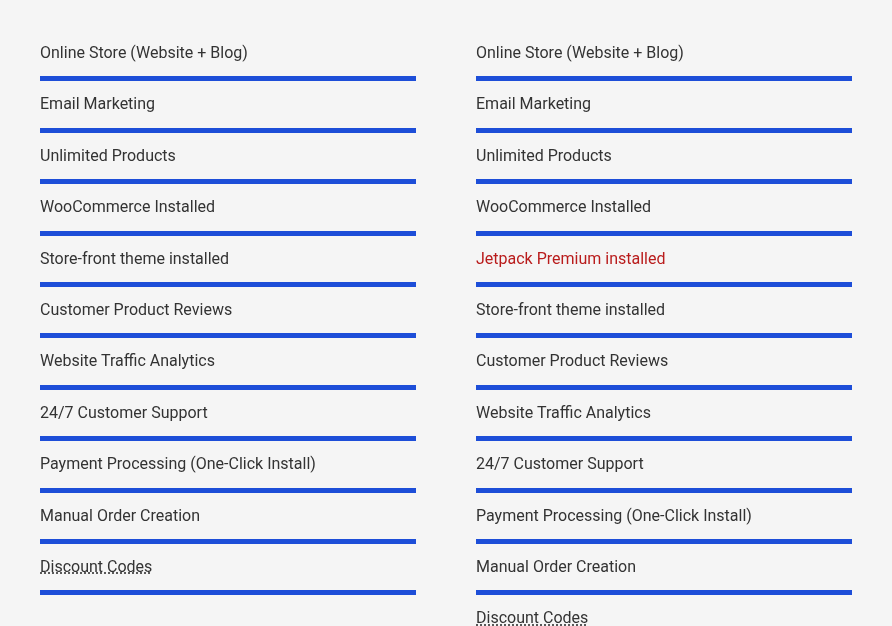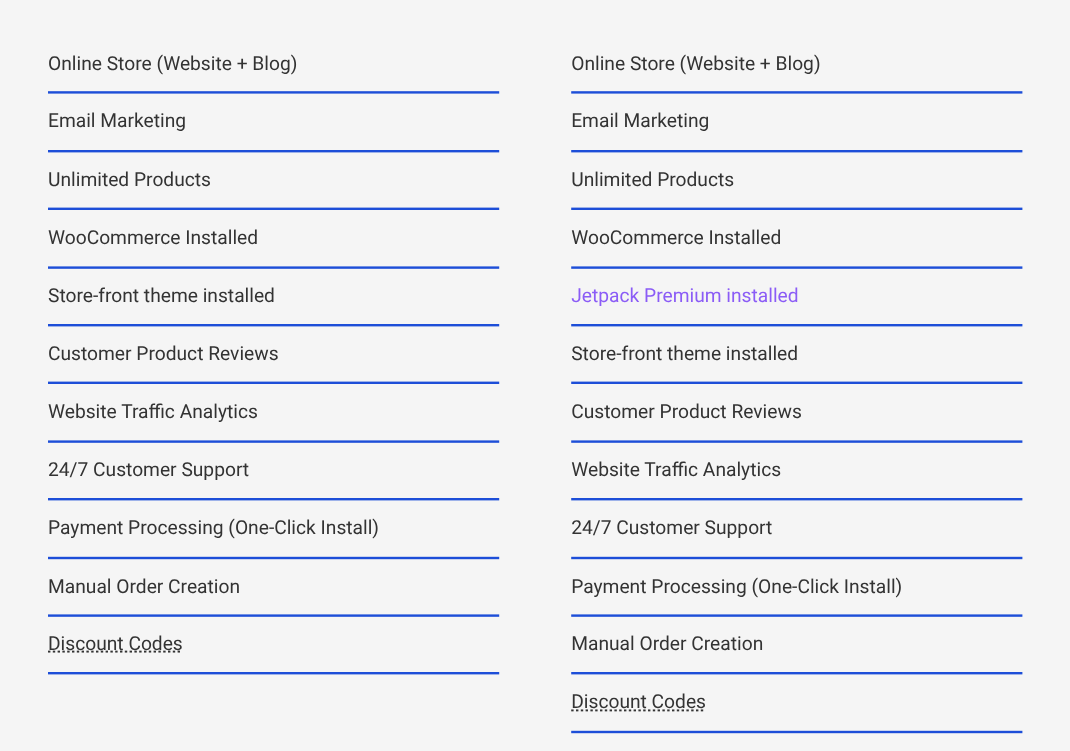--- a/index.html
+++ b/index.html
@@ -27,21 +27,21 @@
       max-width: 812px;
     }
 
     .column {
       display: flex;
       flex-direction: column;
     }
 
     .feature-item {
       padding: 12px 0;
-      border-bottom: 2px solid #1d4ed8;
+      border-bottom: 5px solid #1d4ed8;
       font-size: 16px;
       line-height: 1.4;
       color: #333;
     }
 
     .feature-item:first-child {
       border-top: none;
     }
   </style>
 </head>
@@ -59,21 +59,21 @@
       <div class="feature-item">24/7 Customer Support</div>
       <div class="feature-item">Payment Processing (One-Click Install)</div>
       <div class="feature-item">Manual Order Creation</div>
       <div class="feature-item" style="text-decoration: underline dotted;">Discount Codes</div>
     </div>
     <div class="column">
       <div class="feature-item">Online Store (Website + Blog)</div>
       <div class="feature-item">Email Marketing</div>
       <div class="feature-item">Unlimited Products</div>
       <div class="feature-item">WooCommerce Installed</div>
-      <div class="feature-item" style="color: #8b5cf6;">Jetpack Premium installed</div>
+      <div class="feature-item" style="color: #b91c1c;">Jetpack Premium installed</div>
       <div class="feature-item">Store-front theme installed</div>
       <div class="feature-item">Customer Product Reviews</div>
       <div class="feature-item">Website Traffic Analytics</div>
       <div class="feature-item">24/7 Customer Support</div>
       <div class="feature-item">Payment Processing (One-Click Install)</div>
       <div class="feature-item">Manual Order Creation</div>
       <div class="feature-item" style="text-decoration: underline dotted;">Discount Codes</div>
     </div>
   </div>
 

